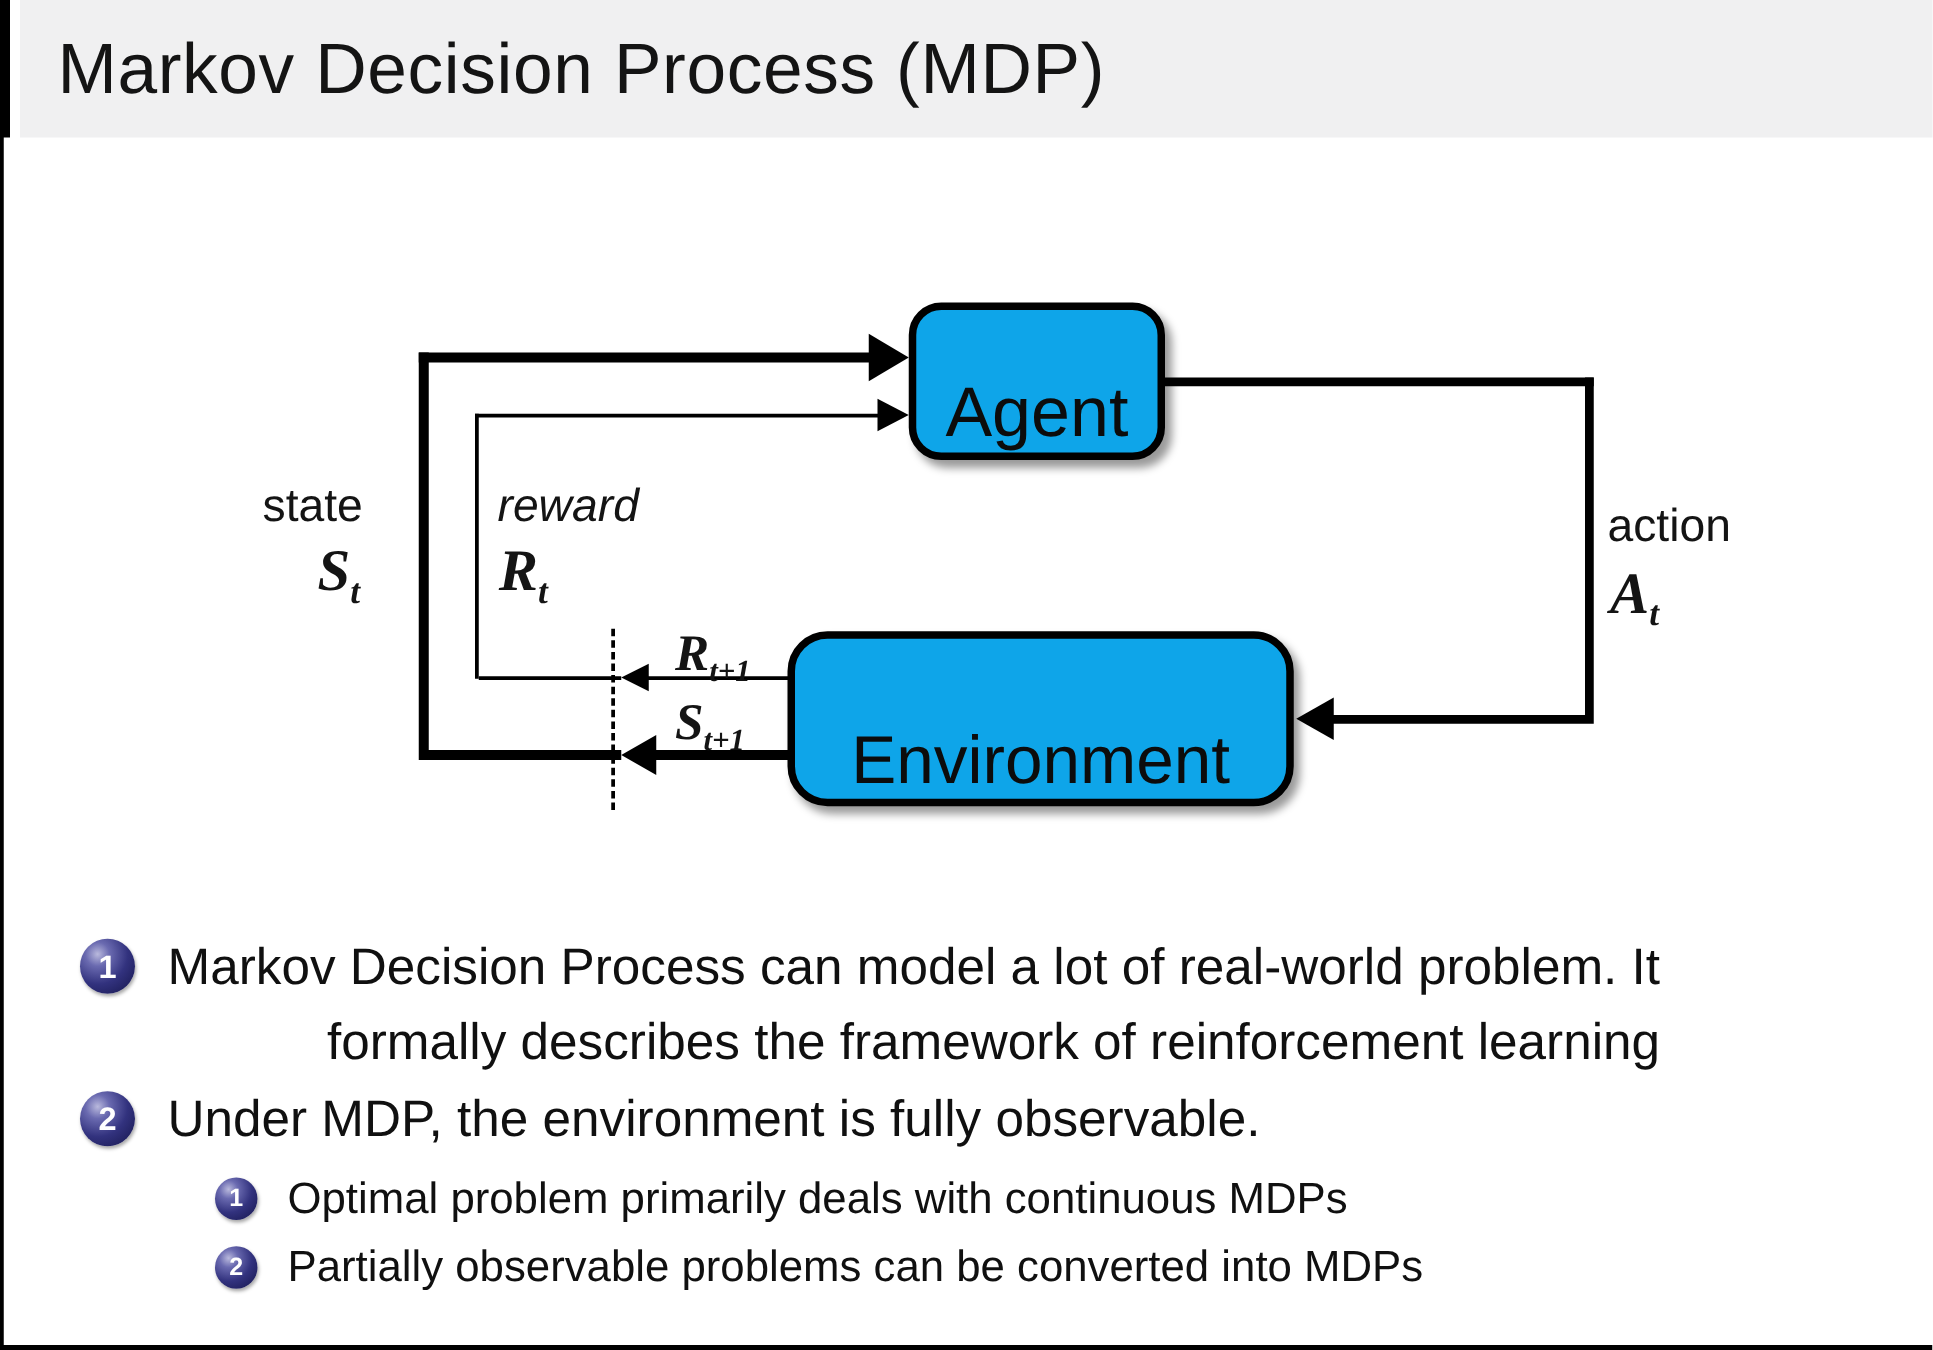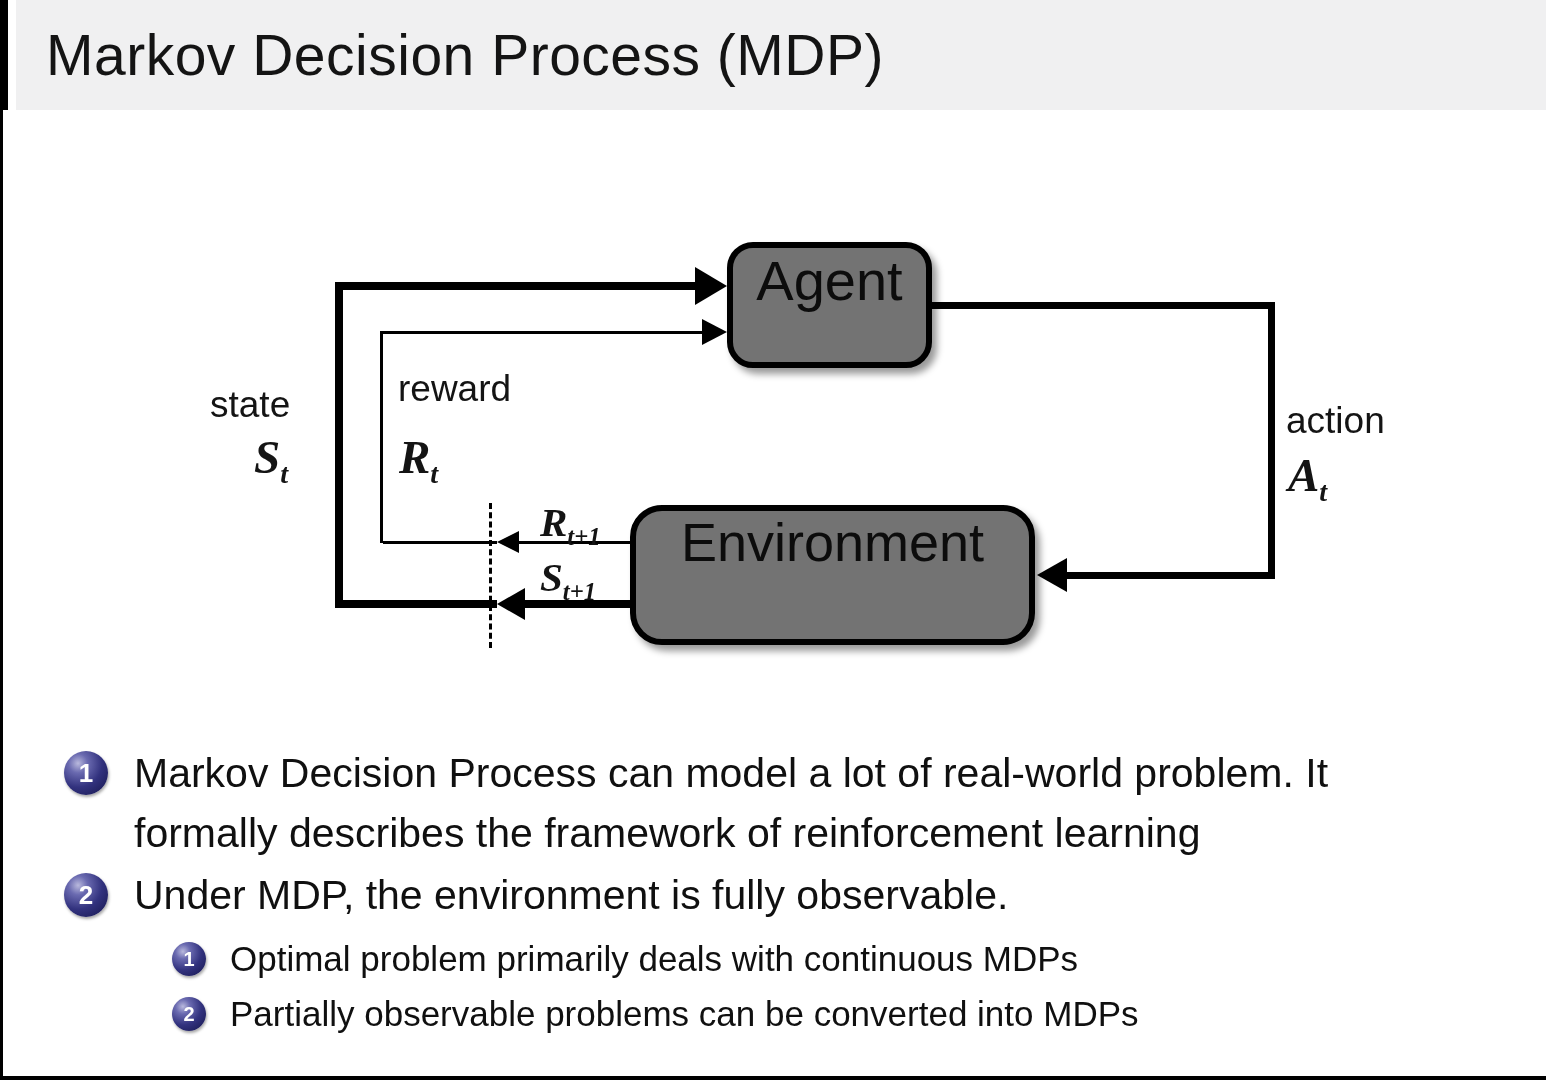--- a/index.html
+++ b/index.html
@@ -24,22 +24,22 @@
   }
   .title-text{
     margin-left:30px;font-size:57px;color:#141414;letter-spacing:0.5px;
   }
 
   
   .diagram{position:absolute;left:0;top:110px;width:1546px;height:600px;}
   .seg{position:absolute;background:#000;z-index:1;}
   .ah{position:absolute;width:0;height:0;z-index:1;}
   .node{
-    position:absolute;background:#737373;border:6px solid #000;z-index:2;
-    display:flex;align-items:flex-start;justify-content:center;
+    position:absolute;background:#0ea5e9;border:6px solid #000;z-index:2;
+    display:flex;align-items:flex-end;justify-content:center;
     box-shadow:5px 6px 7px rgba(0,0,0,0.40);
   }
   .node-agent{left:727px;top:132px;width:193px;height:114px;border-radius:26px;}
   .node-env{left:630px;top:395px;width:393px;height:128px;border-radius:32px;}
   .node-label{font-size:56px;color:#0c0c0c;}
   .node-env .node-label{font-size:54px;}
   .dashline{
     position:absolute;left:489px;top:393px;height:145px;width:0;
     border-left:3px dashed #000;z-index:1;
   }
@@ -53,21 +53,21 @@
   .bullet-row{position:absolute;display:flex;align-items:flex-start;z-index:2;}
   .ball{
     border-radius:50%;flex:0 0 auto;
     background:radial-gradient(circle at 32% 28%, #b9b9dd 0%, #6a6ab0 22%, #32327e 55%, #15154a 100%);
     box-shadow:1px 2px 3px rgba(0,0,0,0.35);
     display:flex;align-items:center;justify-content:center;
     color:#ffffff;font-weight:700;
   }
   .ball-lg{width:44px;height:44px;font-size:26px;margin-top:8px;}
   .ball-sm{width:34px;height:34px;font-size:20px;margin-top:9px;}
-  .btext{color:#101010;}
+  .btext{color:#101010;text-align:right;}
   .btext-main{font-size:41px;line-height:60px;margin-left:26px;}
   .btext-sub{font-size:35px;line-height:52px;margin-left:24px;}
   .bline{display:block;white-space:nowrap;}
 </style>
 </head>
 <body>
 
 <div class="page">
 
   <div class="edge edge-left-thin"></div>
@@ -104,21 +104,21 @@
     <div class="node node-agent">
       <span class="node-label">Agent</span>
     </div>
     <div class="node node-env">
       <span class="node-label">Environment</span>
     </div>
 
     <div class="dlabel" style="left:210px;top:276px;width:110px;">state</div>
     <div class="mvar mvar-big" style="left:254px;top:320px;"><span>S</span><sub>t</sub></div>
 
-    <div class="dlabel" style="left:398px;top:260px;">reward</div>
+    <div class="dlabel" style="left:398px;top:276px;font-style:italic;">reward</div>
     <div class="mvar mvar-big" style="left:399px;top:320px;"><span>R</span><sub>t</sub></div>
 
     <div class="dlabel" style="left:1286px;top:292px;">action</div>
     <div class="mvar mvar-big" style="left:1288px;top:338px;"><span>A</span><sub>t</sub></div>
 
     <div class="mvar mvar-mid" style="left:540px;top:388px;"><span>R</span><sub>t+1</sub></div>
     <div class="mvar mvar-mid" style="left:540px;top:443px;"><span>S</span><sub>t+1</sub></div>
   </div>
 
   <div class="bullet-row" style="left:64px;top:743px;">

